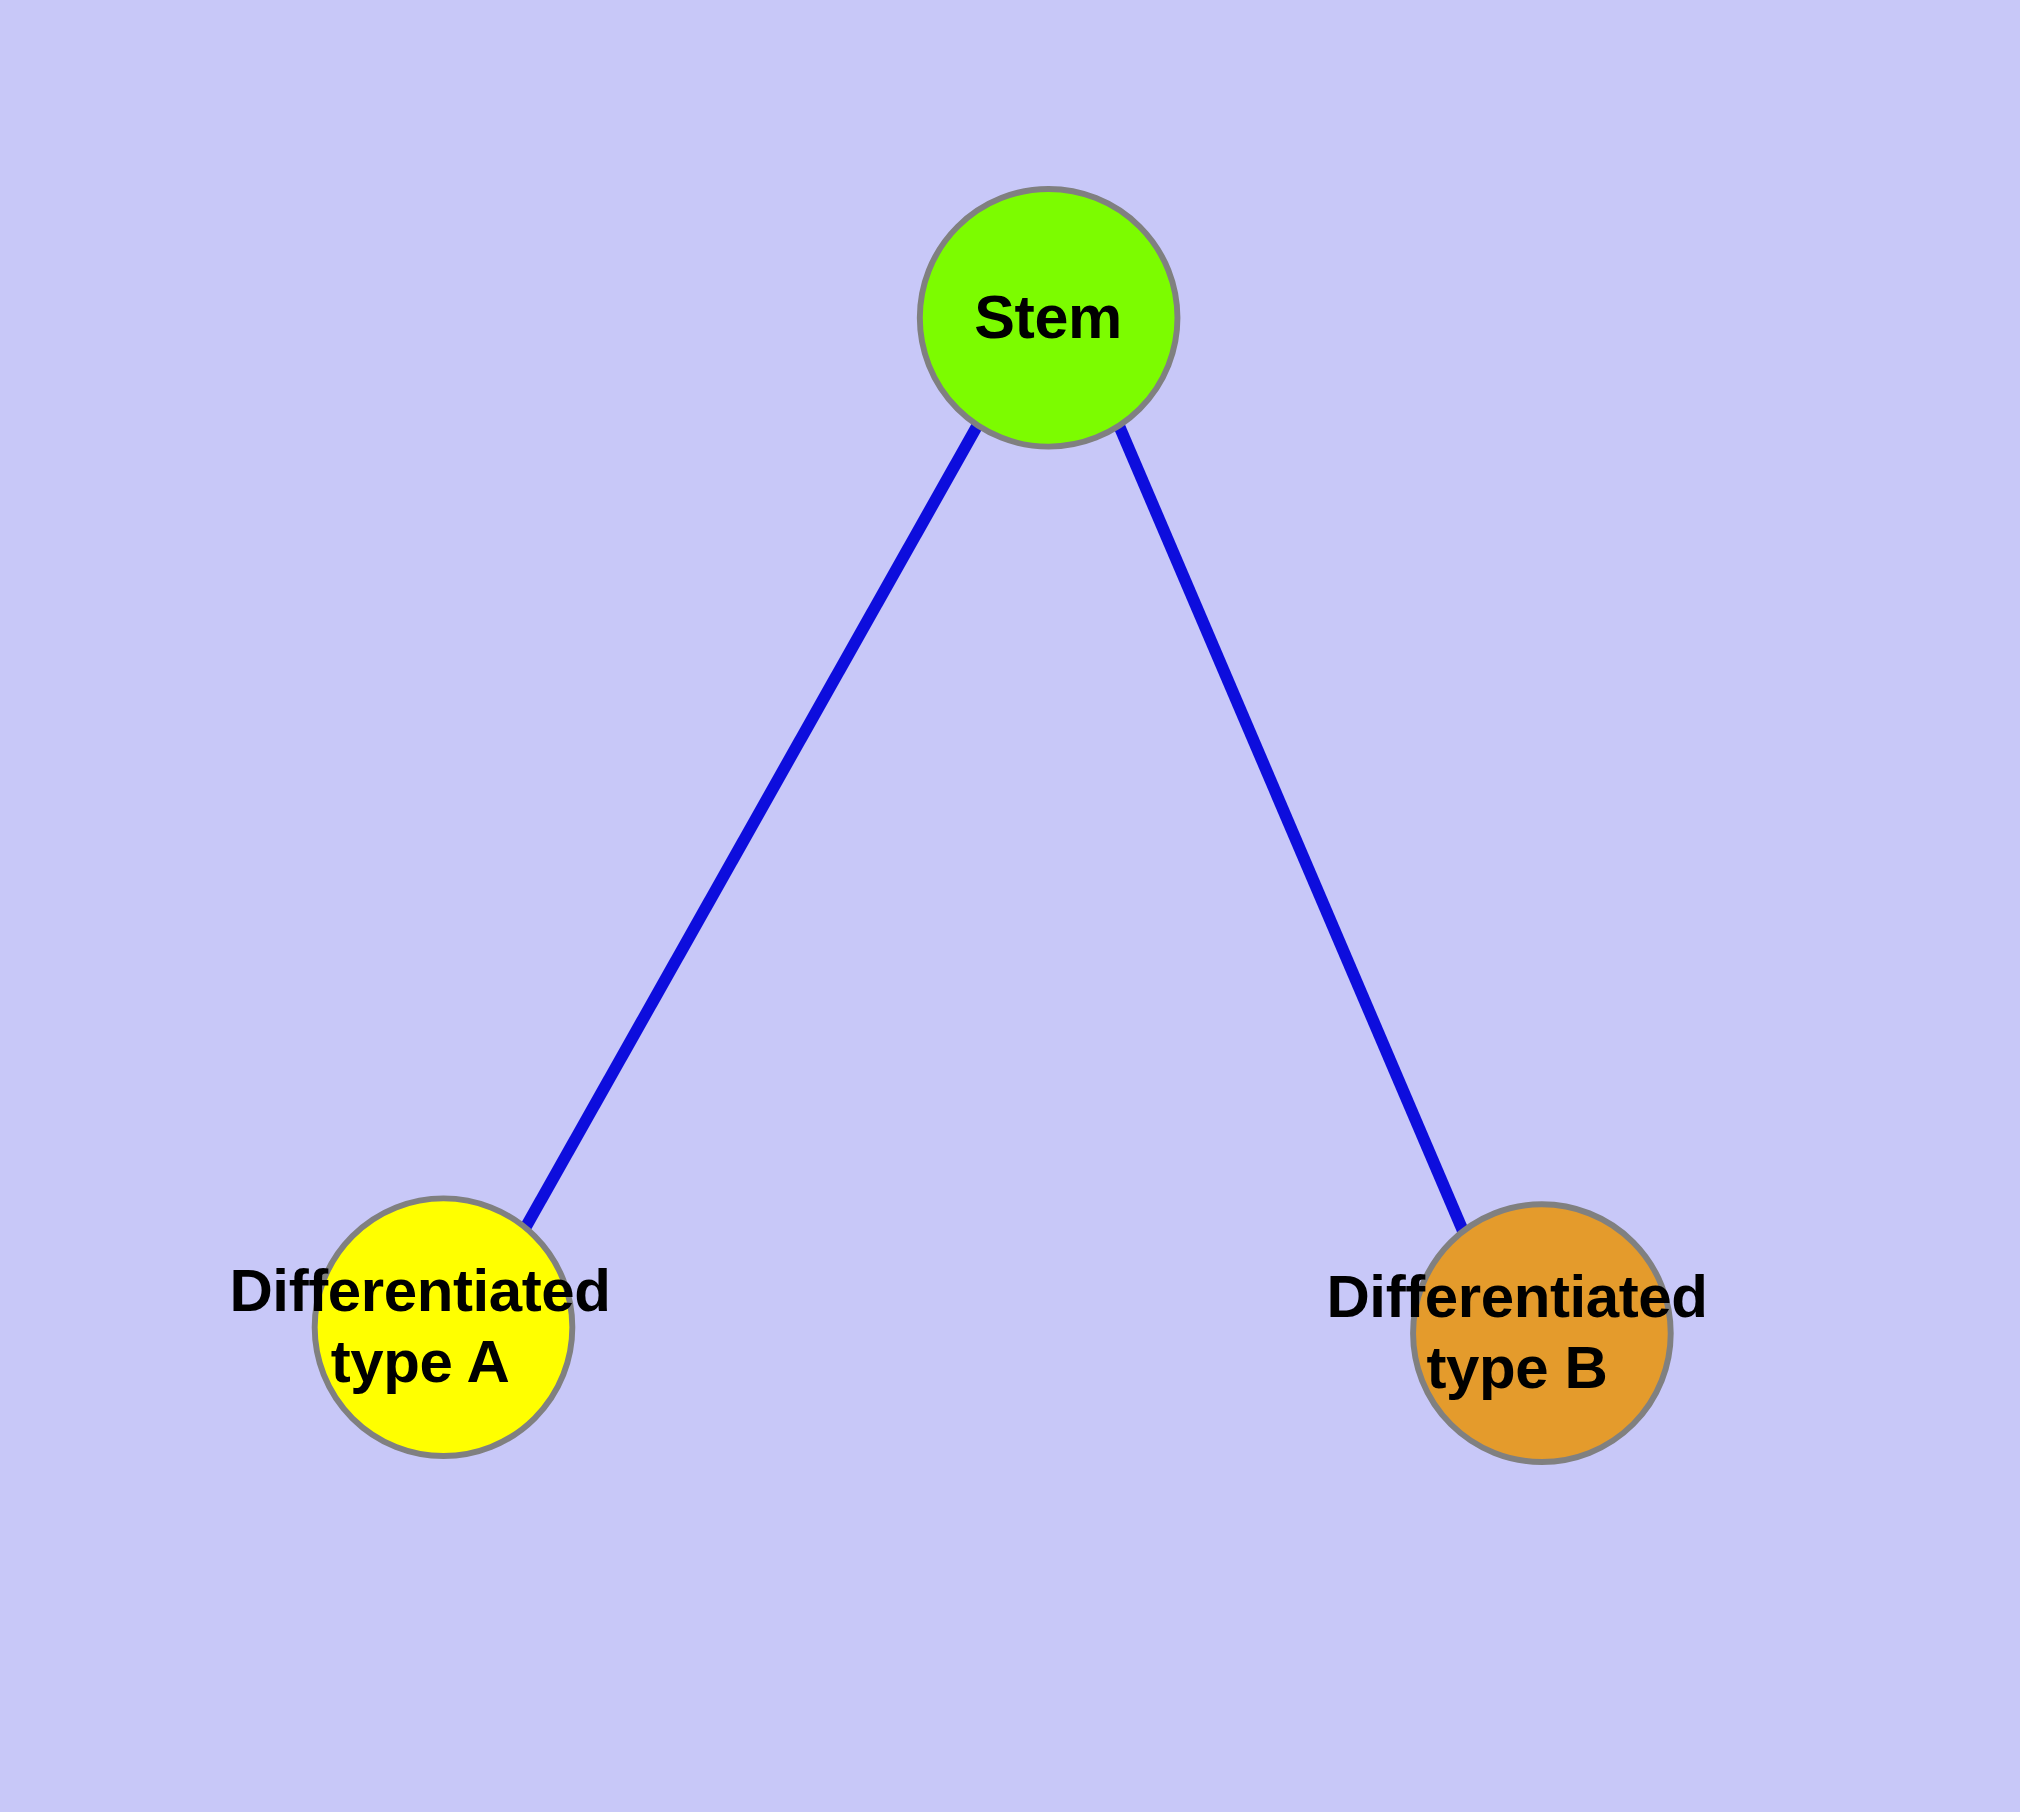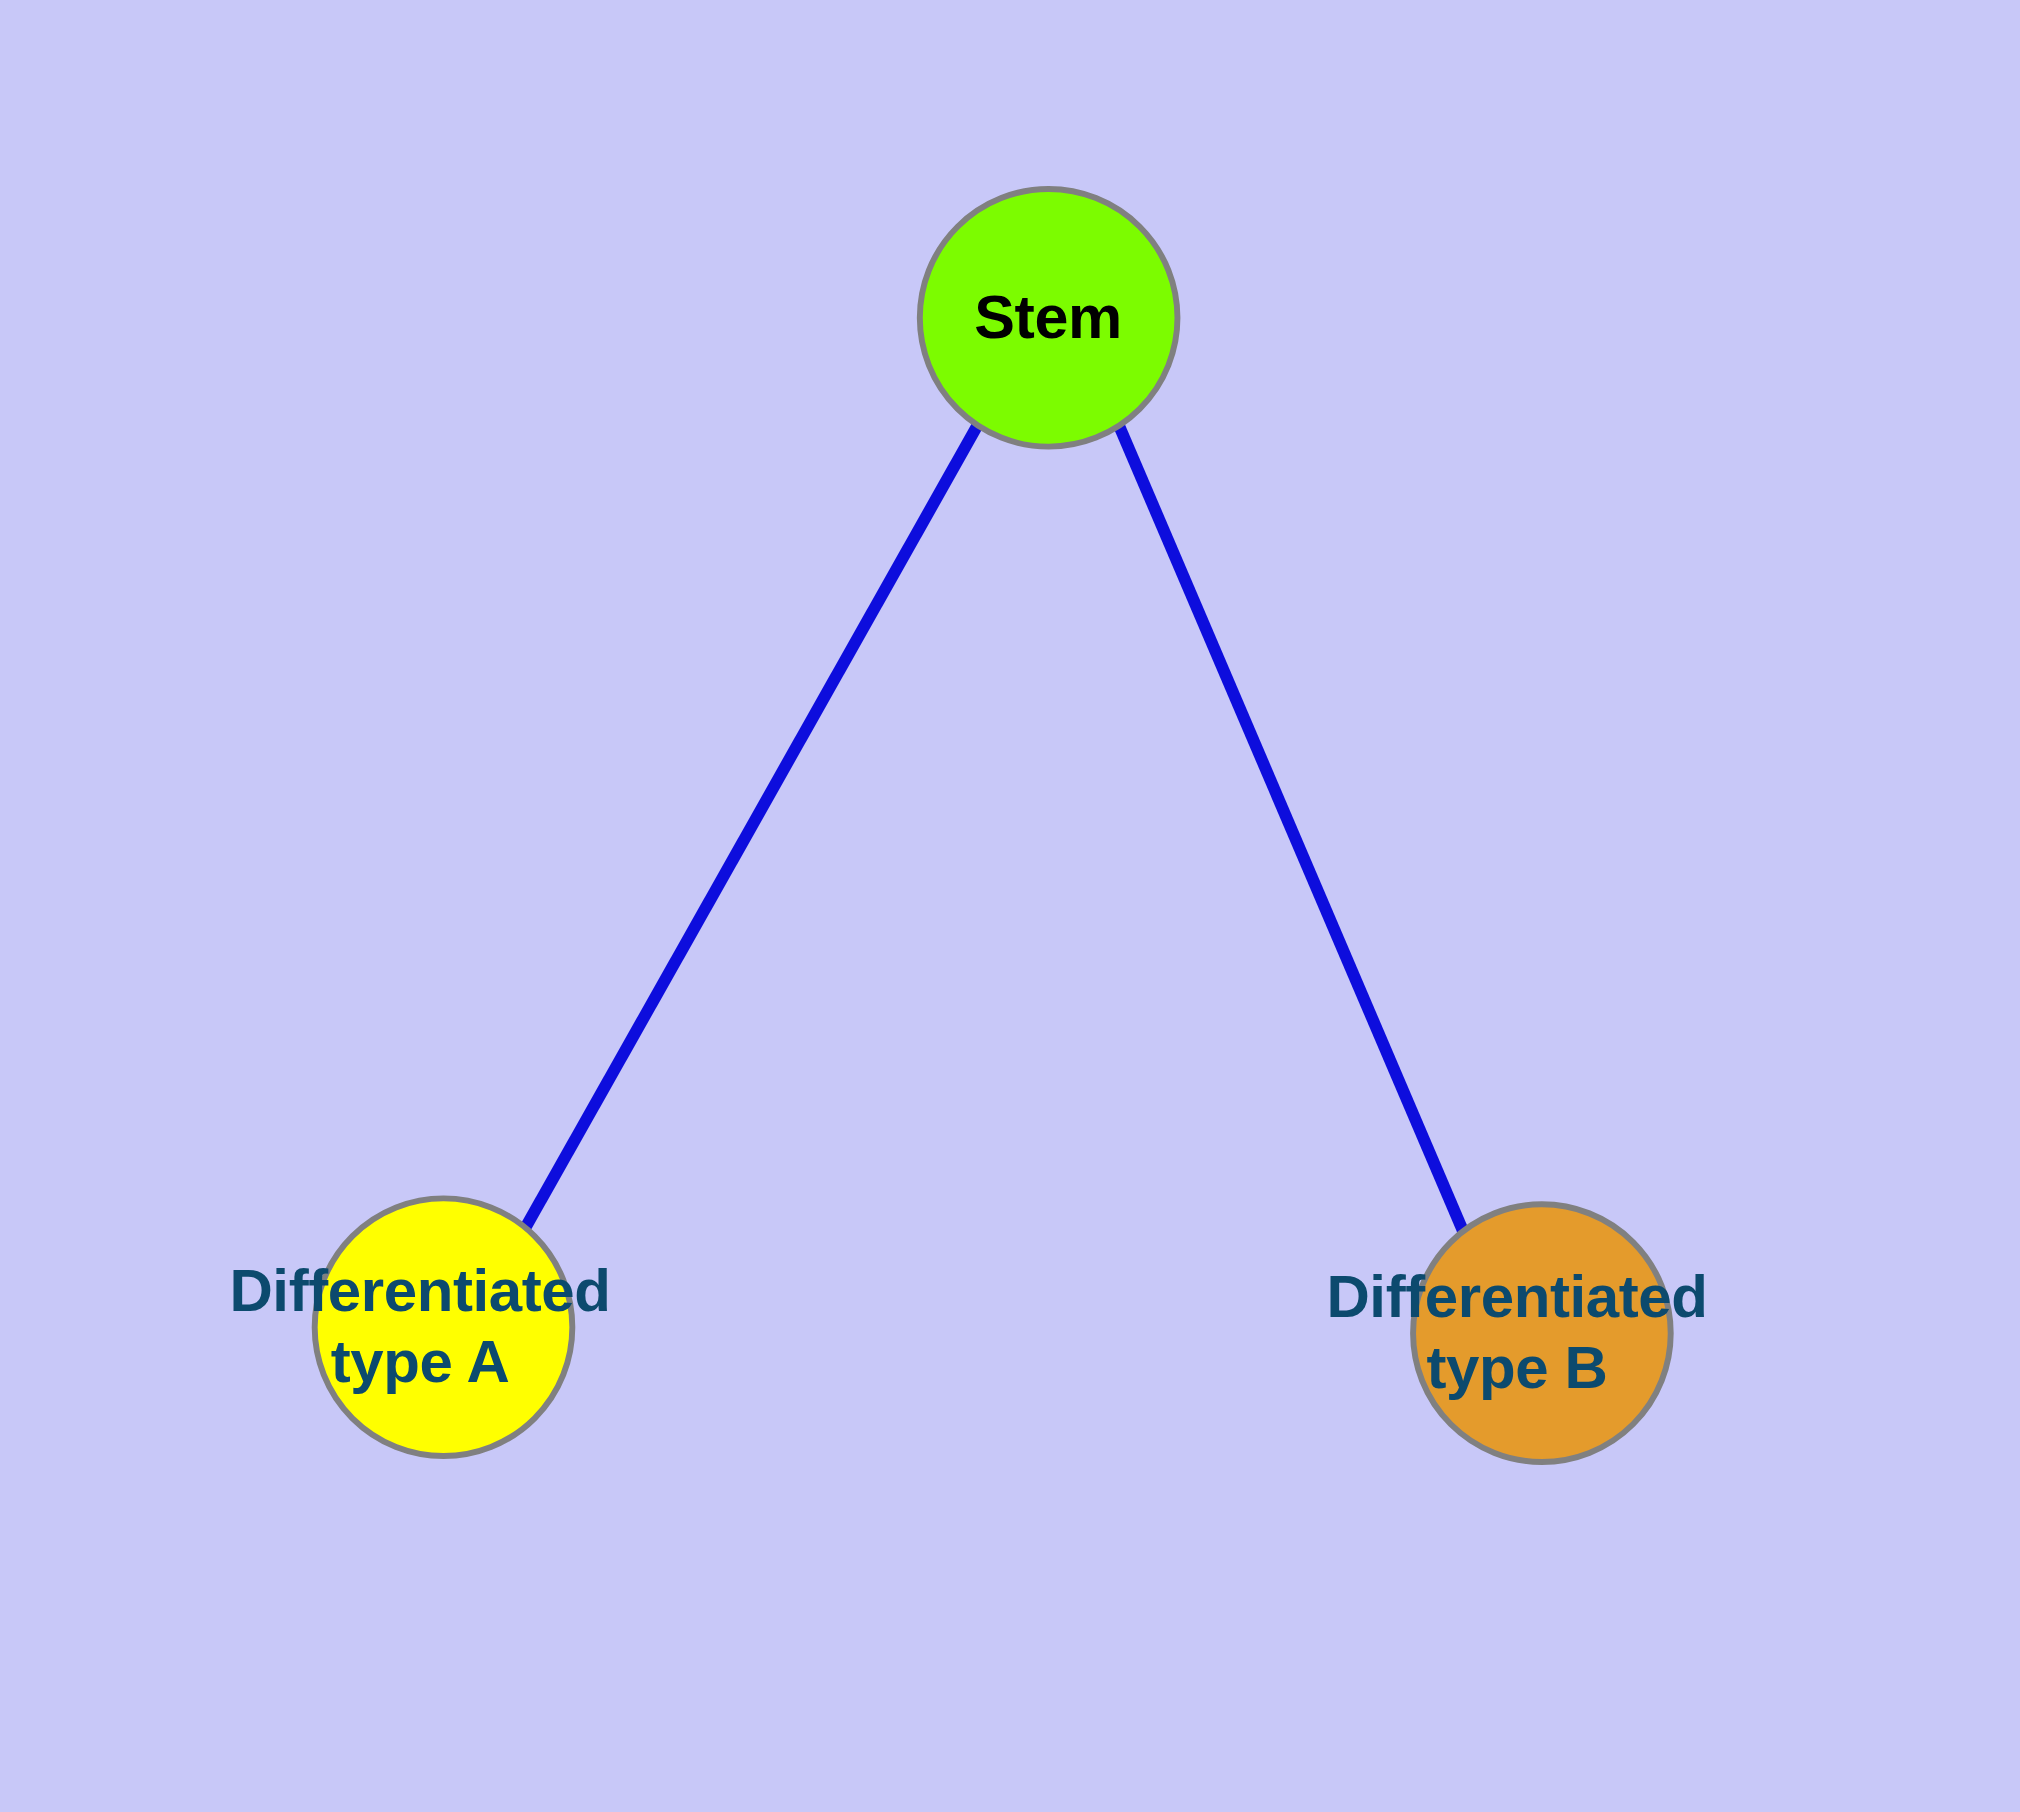--- a/index.html
+++ b/index.html
@@ -26,21 +26,21 @@
   }
   .node-circle {
     stroke: #808080;
     stroke-width: 7;
   }
   .edge-line {
     stroke-linecap: butt;
   }
   .node-label {
     position: absolute;
-    color: #0c4a6e;
+    color: #000000;
     font-weight: bold;
     font-size: 60px;
     line-height: 1.18;
     text-align: center;
     white-space: pre;
     letter-spacing: -0.4px;
     transform: translate(-50%, -50%);
     pointer-events: none;
   }
   .node-label.single {

